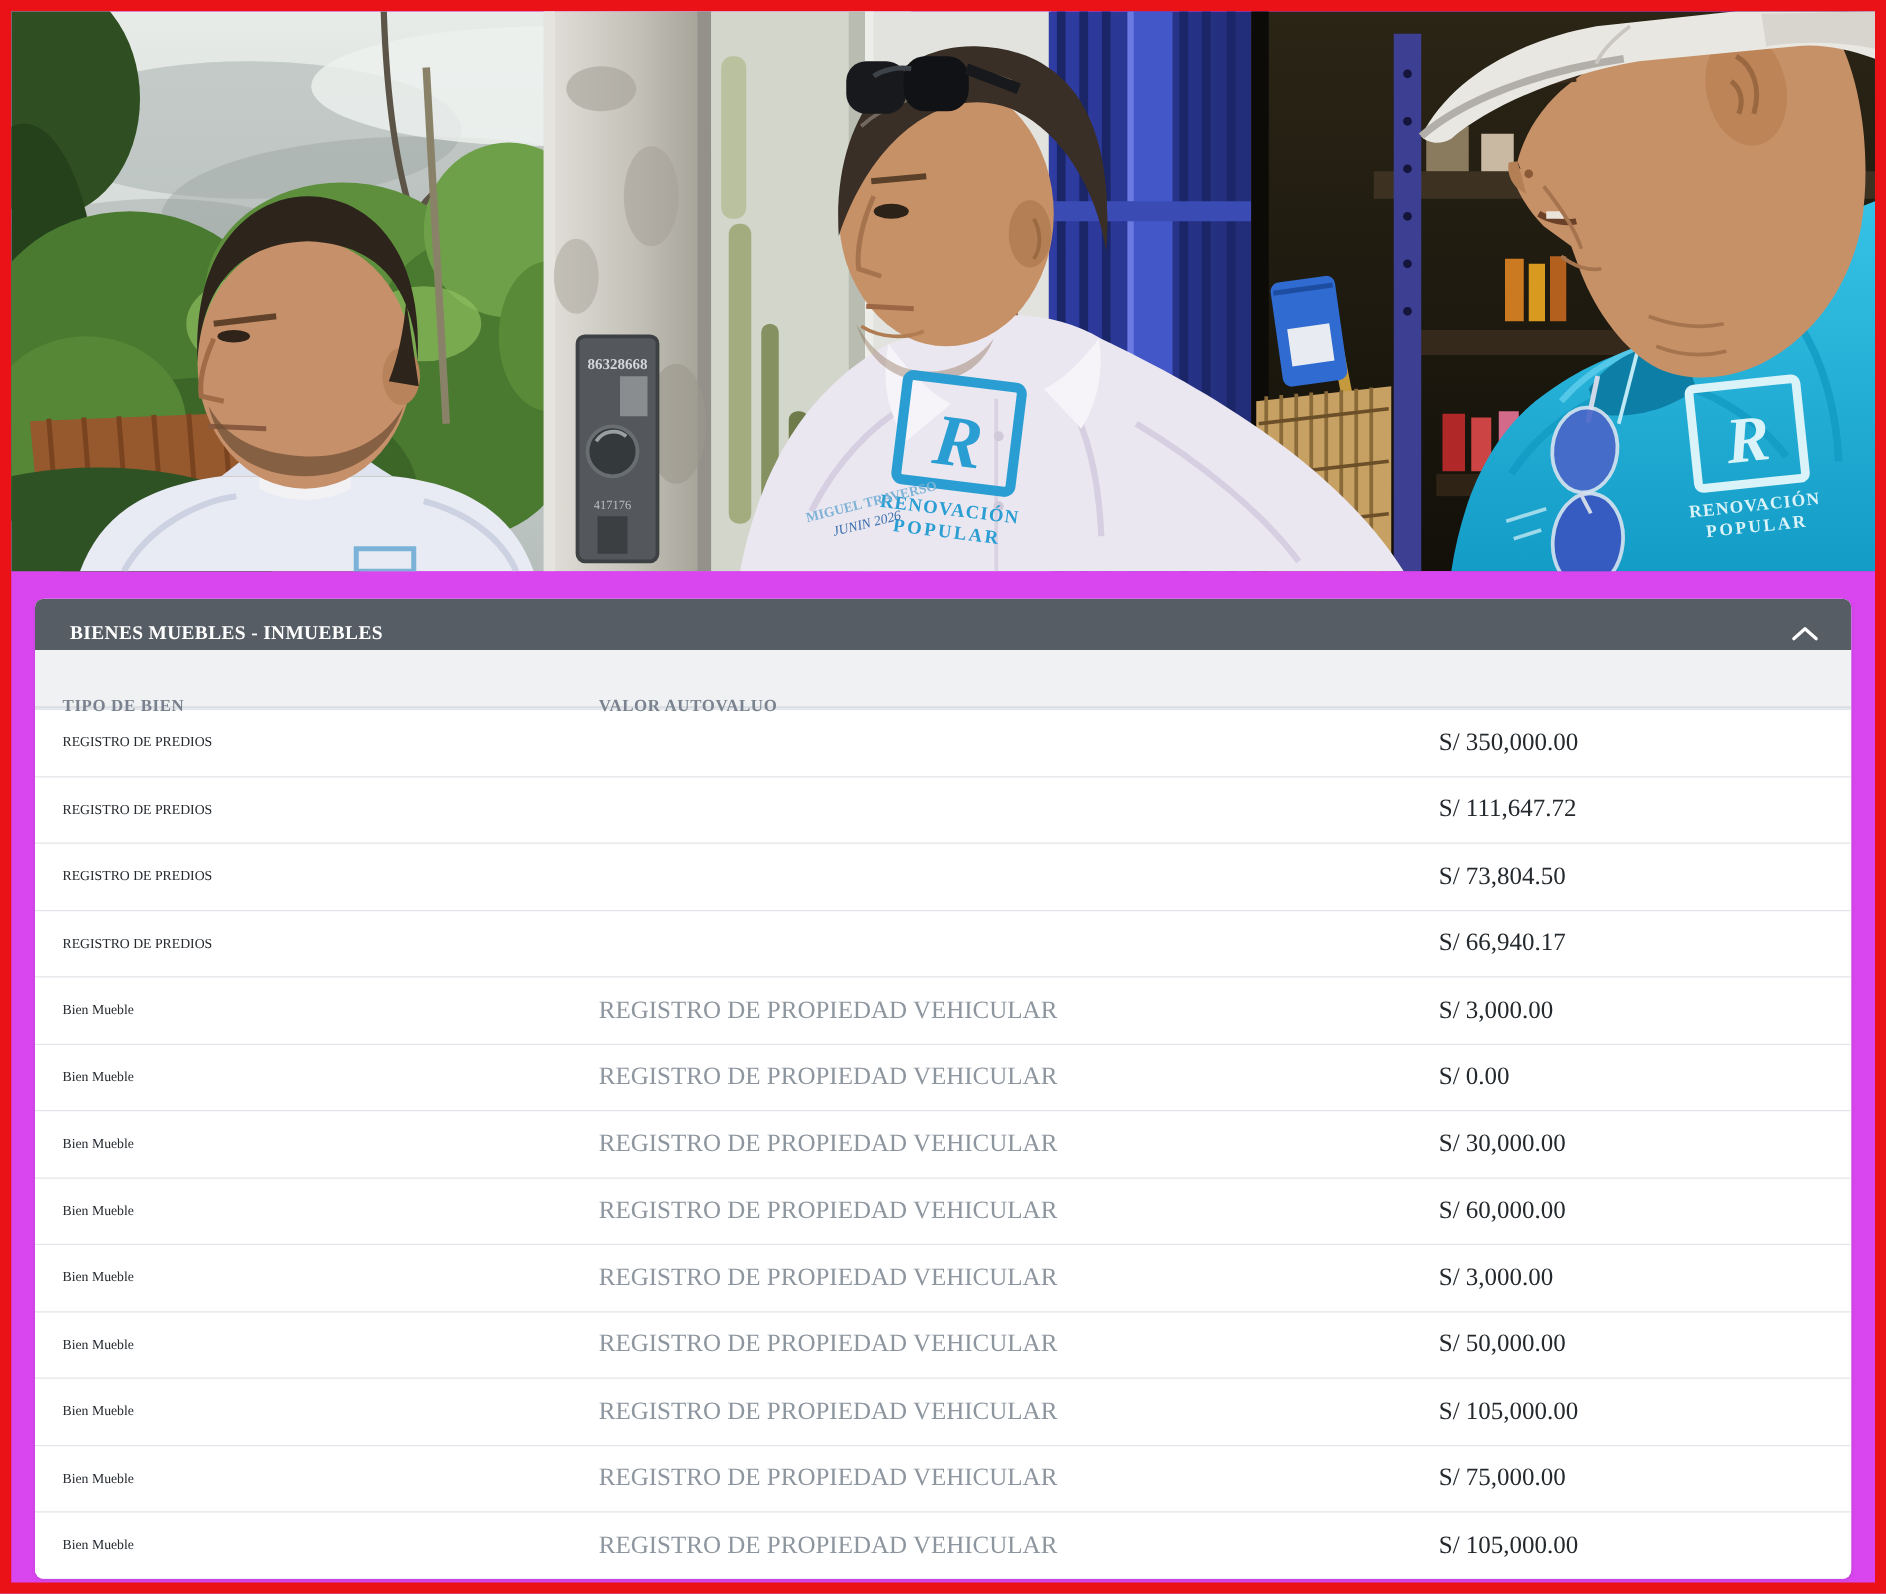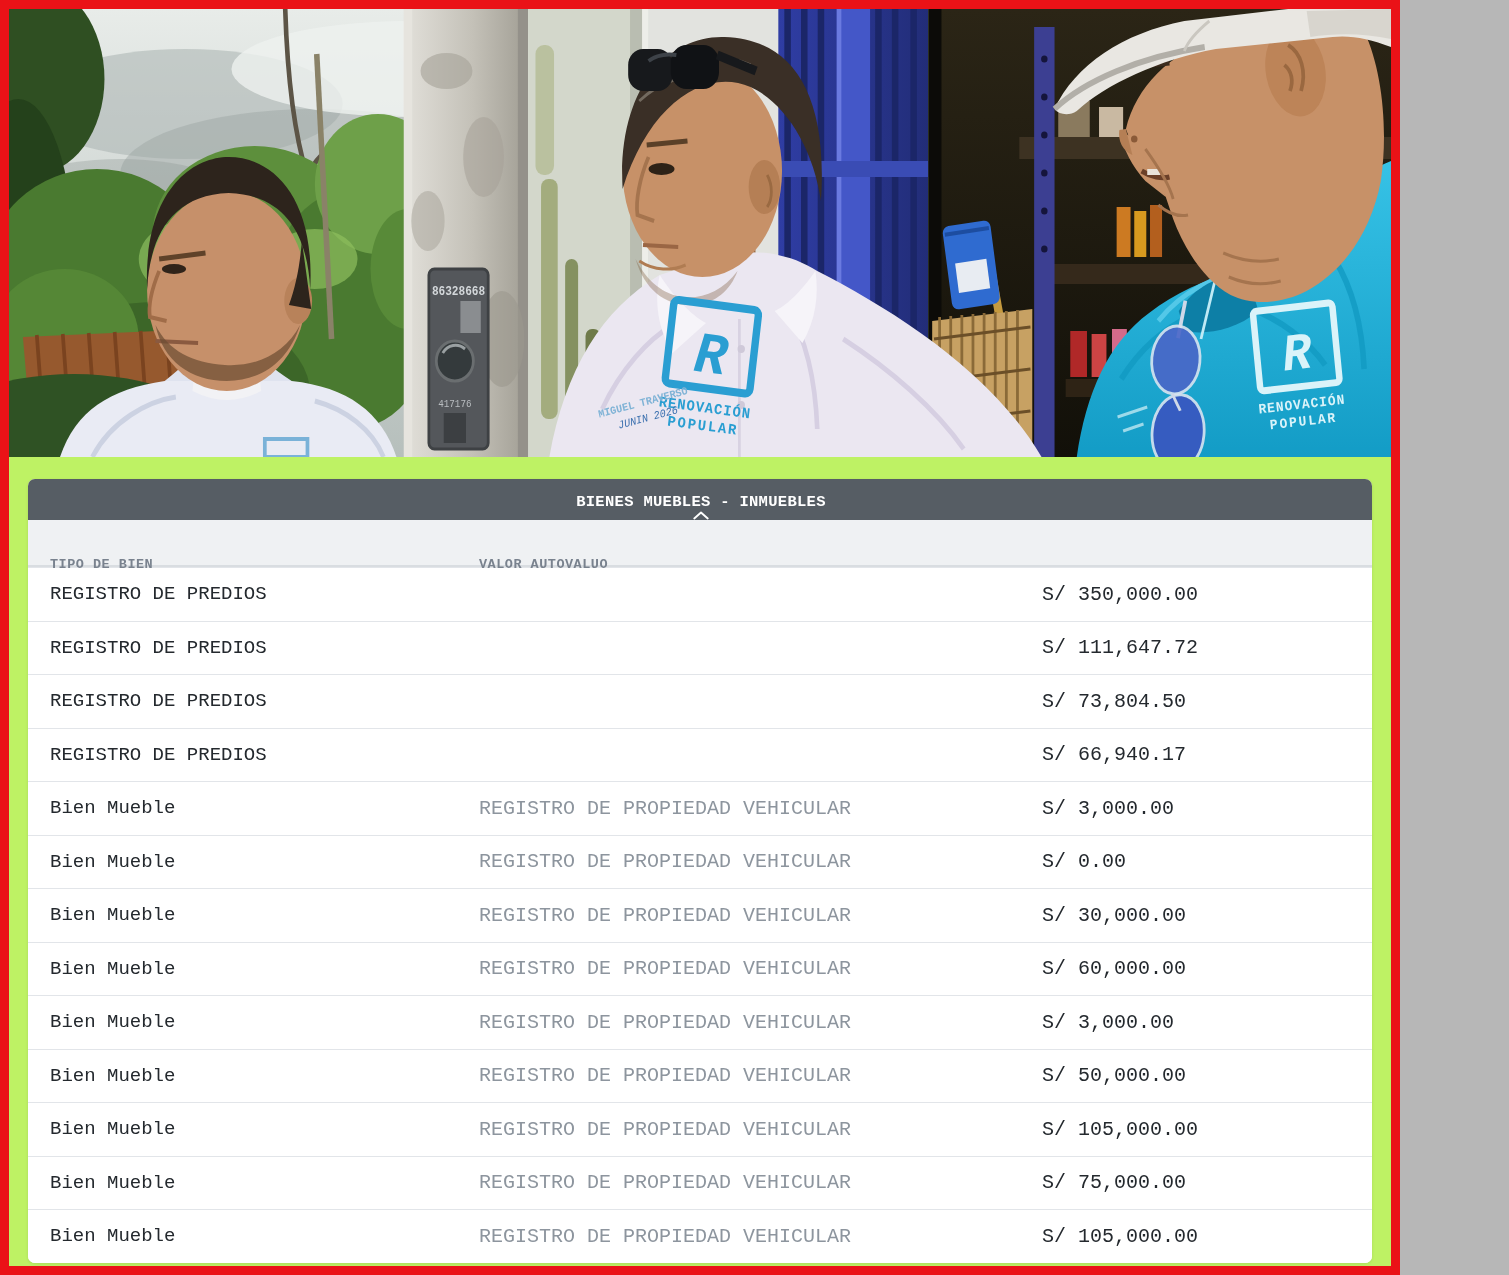--- a/index.html
+++ b/index.html
@@ -1,40 +1,39 @@
 <!DOCTYPE html>
 <html><head>
 <meta charset="utf-8">
 <style>
   html,body{margin:0;padding:0;background:#b7b7b7;}
   *{box-sizing:border-box;}
   .frame{
-    width:1400px;height:1275px;
+    width:1509px;height:1275px;
     border:9px solid #ea1217;
-    background:#bef264;
+    background:#d946ef;
     overflow:hidden;
-    font-family:Liberation Mono, monospace;
+    font-family:Liberation Serif, serif;
     position:relative;
   }
   .photo{width:100%;height:448px;display:block;}
   .photo svg{display:block;width:100%;height:100%;}
   .content{padding:22px 19px 0 19px;}
   .panel{
     background:#ffffff;
     border-radius:7px;
     overflow:hidden;
     box-shadow:0 1px 3px rgba(40,50,60,.12);
   }
   .panel-header{
     background:#565d64;
     height:41px;
     display:flex;align-items:center;justify-content:space-between;
     padding:14px 26px 0 28px;
     cursor:pointer;
-    flex-direction:column;
   }
   .panel-title{
     color:#ffffff;font-size:15.5px;font-weight:bold;letter-spacing:.3px;
   }
   .thead{
     background:#eff1f3;
     height:47px;
     border-bottom:2px solid #d9dde1;
   }
   .grid-row{
@@ -46,21 +45,21 @@
     font-size:13.5px;font-weight:bold;color:#79828e;letter-spacing:.5px;margin-top:37px;
   }
   .trow{
     height:53.5px;
     border-top:1px solid #e2e5e9;
     background:#ffffff;
   }
   .trow:first-of-type{border-top:none;}
   .c1{padding-left:22px;}
   .c3{text-align:left;padding-right:15px;}
-  .trow .c1{font-size:19px;color:#24292e;}
+  .trow .c1{font-size:11px;color:#24292e;}
   .trow .c2{font-size:20px;color:#8d959e;}
   .trow .c3{font-size:20px;color:#24292e;}
   .chev{display:block;}
 </style>
 </head>
 <body>
 
 <div class="frame">
 
   <div class="photo">

